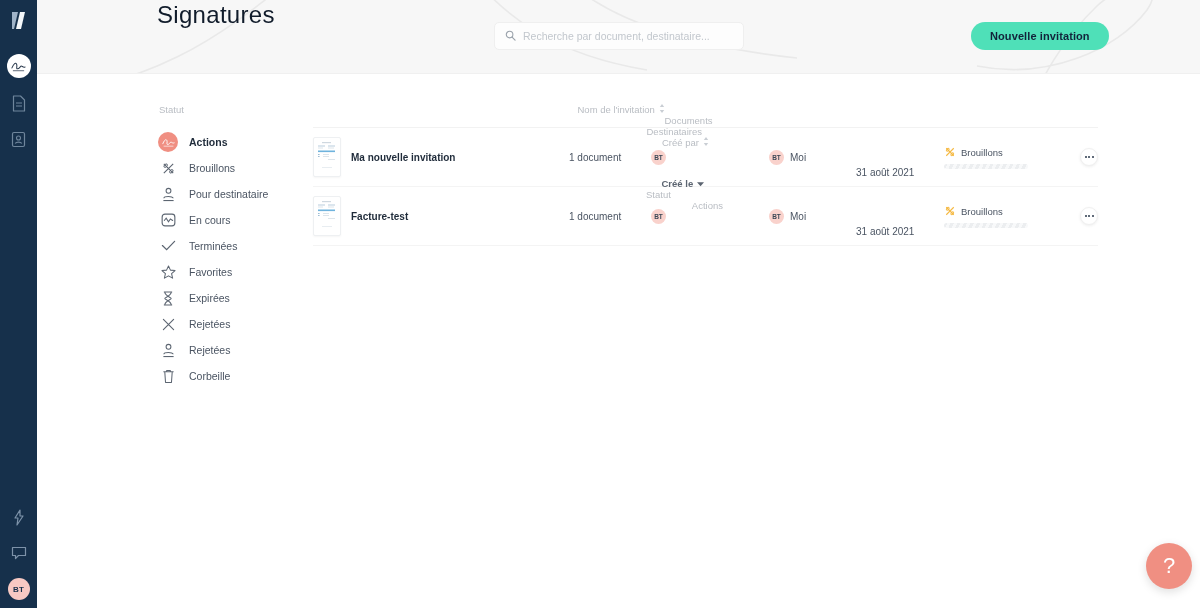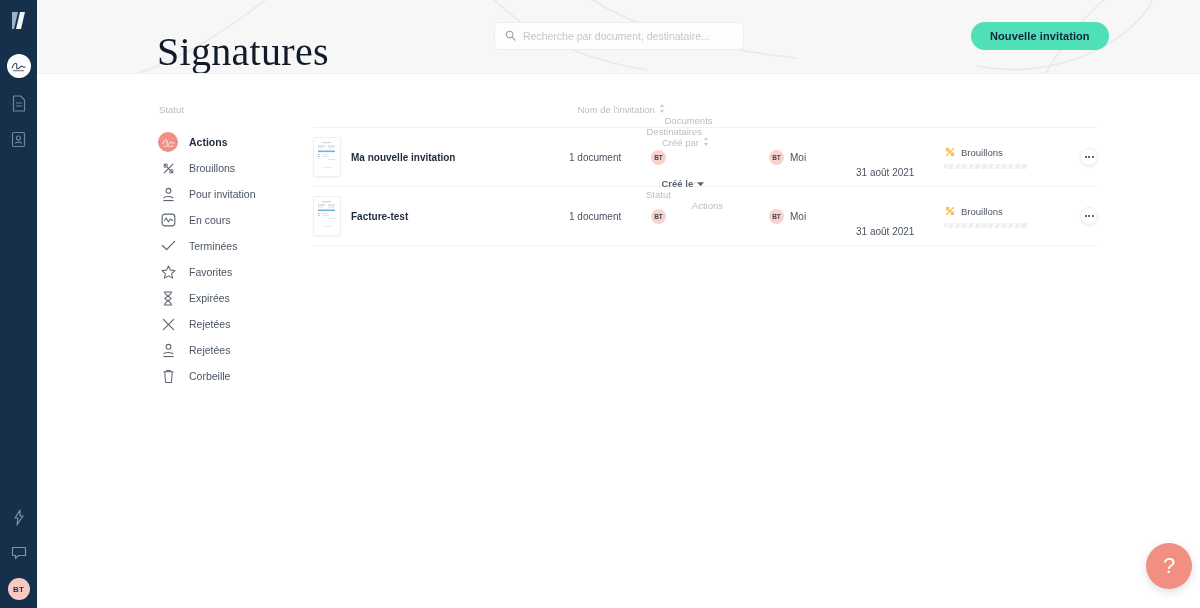--- a/index.html
+++ b/index.html
@@ -35,22 +35,22 @@
 
   
   .main { flex: 1; height: 608px; position: relative; background: #fff; }
 
   .topbar {
     height: 74px; background: #f7f7f7; position: relative; overflow: hidden;
     display: flex; align-items: center; border-bottom: 1px solid #f0f0f0;
   }
   .topbar-deco { position: absolute; inset: 0; pointer-events: none; }
   .page-title {
-    position: absolute; left: 120px; top: 28px;
-    font-family: Liberation Serif, serif; font-size: 40px;
+    position: absolute; left: 120px; top: 1px;
+    font-family: Liberation Sans, sans-serif; font-size: 24px;
     color: #111c2b; letter-spacing: .3px;
   }
   .search {
     position: absolute; left: 457px; top: 22px; width: 250px; height: 28px;
     background: #fdfdfd; border: 1px solid #efefef; border-radius: 5px;
     display: flex; align-items: center; padding: 0 10px; gap: 7px;
   }
   .search input {
     border: none; outline: none; background: transparent; flex: 1;
     font-family: "Liberation Sans", sans-serif; font-size: 10.5px; color: #4a5462;
@@ -232,21 +232,21 @@
         </div>
 
         <div class="stat-item">
           <span class="stat-ico">
             <svg width="13" height="15" viewBox="0 0 14 16">
                 <circle cx="7" cy="4" r="2.6" stroke="#5c6571" stroke-width="1.1" fill="none"></circle>
                 <path d="M2 12c0-2.5 10-2.5 10 0" stroke="#5c6571" stroke-width="1.1" fill="none"></path>
                 <line x1="1.5" y1="14.5" x2="12.5" y2="14.5" stroke="#5c6571" stroke-width="1.2"></line>
               </svg>
           </span>
-          <span class="stat-label">Pour invitation</span>
+          <span class="stat-label">Pour destinataire</span>
         </div>
 
         <div class="stat-item">
           <span class="stat-ico">
             <svg width="15" height="14" viewBox="0 0 16 15">
                 <rect x="1.2" y="1.2" width="13.6" height="12.6" rx="3" stroke="#5c6571" stroke-width="1.2" fill="none"></rect>
                 <path d="M3.5 8l2-2.5 2.5 4 2-3 2.5 1.5" stroke="#5c6571" stroke-width="1.1" fill="none" stroke-linecap="round"></path>
               </svg>
           </span>
           <span class="stat-label">En cours</span>

